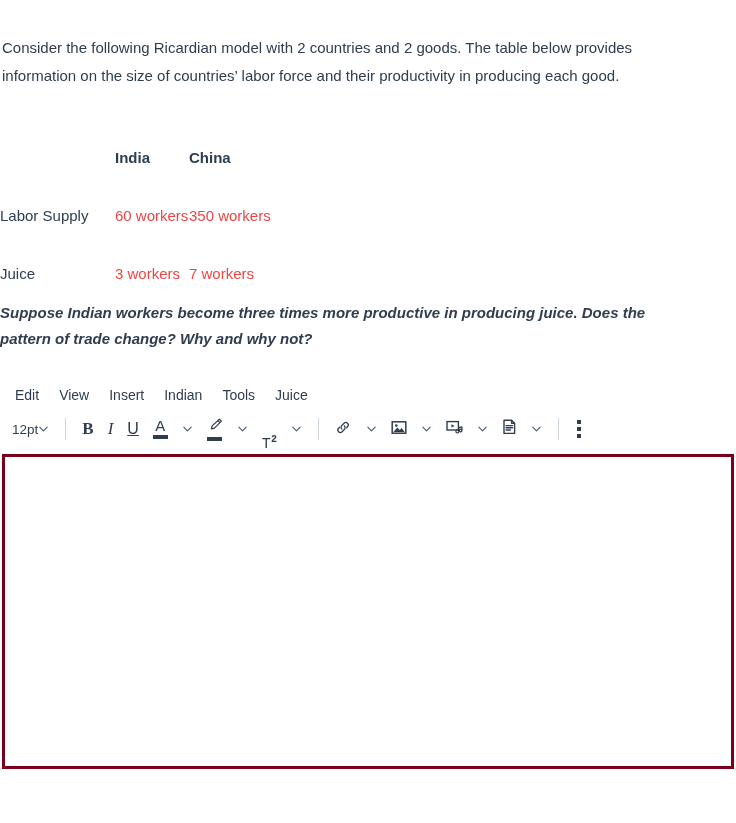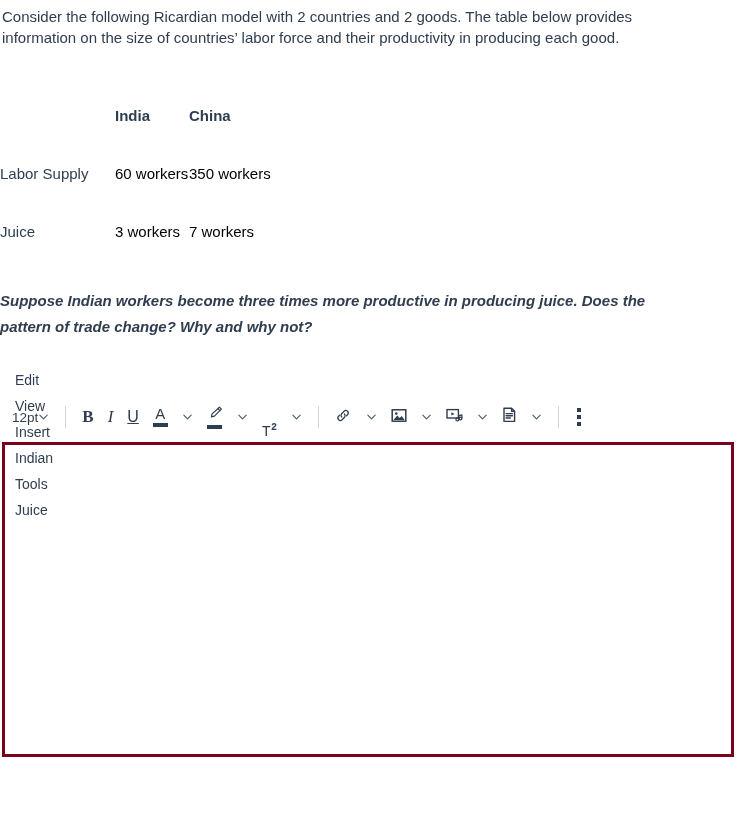--- a/index.html
+++ b/index.html
@@ -13,40 +13,41 @@
     font-family: "Liberation Sans", sans-serif;
     color: #2c3e50;
     -webkit-font-smoothing: antialiased;
     overflow: hidden;
     position: relative;
   }
 
   
   .intro {
     font-size: 15px;
-    line-height: 21px;
+    line-height: 28px;
     color: #2f3d4f;
     padding: 6px 2px 0 2px;
     width: 690px;
+    margin-top: 28px;
   }
 
   
   .prompt-table {
     border-collapse: collapse;
     margin-top: 42px;
     table-layout: fixed;
   }
   .prompt-table td,
   .prompt-table th {
     vertical-align: middle;
     text-align: left;
     padding: 0;
     font-size: 15px;
     line-height: 24px;
-    color: #000000;
+    color: #ef4444;
   }
   .col-label  { width: 115px; }
   .col-india  { width: 74px;  }
   .col-china  { width: 100px; }
 
   .prompt-table thead th {
     font-weight: bold;
     height: 52px;
     color: #2c3e50;
   }
@@ -54,39 +55,38 @@
     height: 52px;
   }
   .prompt-table tbody td.rowhead {
     font-weight: normal;
     color: #2c3e50;
   }
   .prompt-table tbody tr.tall td { height: 64px; }
 
   
   .question {
-    margin-top: 30px;
     font-size: 15px;
     line-height: 26px;
     font-weight: bold;
     font-style: italic;
     color: #2f3d4f;
     width: 700px;
   }
 
   
   .editor {
     margin-top: 28px;
   }
   .menubar {
     display: flex;
+    align-items: center;
     gap: 2px;
     padding: 0 6px;
     height: 30px;
-    flex-direction: column;
   }
   .menu-item {
     font-size: 14px;
     color: #2f3d4f;
     padding: 4px 9px;
     border-radius: 3px;
     cursor: pointer;
     white-space: nowrap;
   }
 

